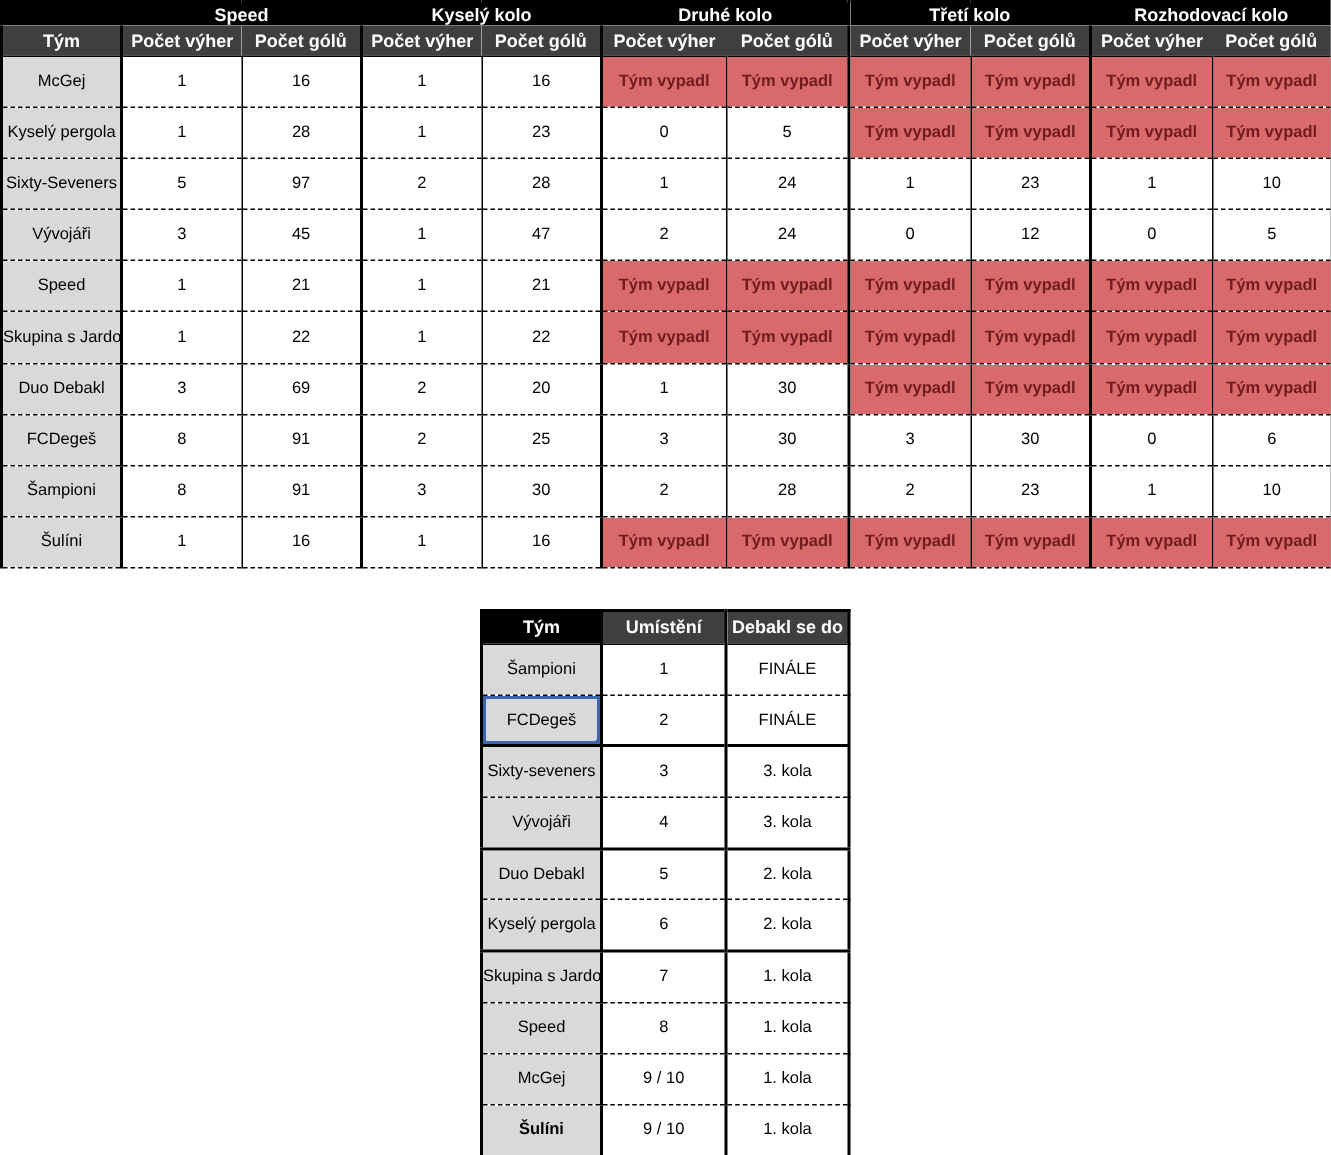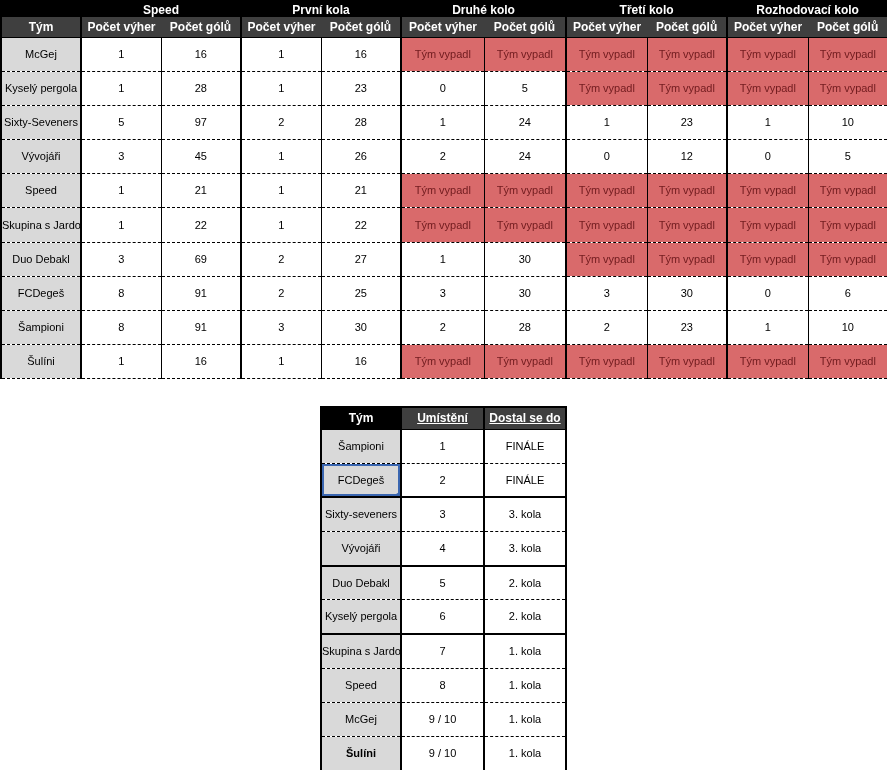--- a/index.html
+++ b/index.html
@@ -22,32 +22,32 @@
   .results tbody tr{height:34.2px;}
   .ghead{background:var(--group-header-bg);color:var(--header-text);
          font-weight:bold;font-size:12px;}
   .shead{background:var(--subheader-bg);color:var(--header-text);
          font-weight:bold;font-size:12px;border-bottom:1px solid var(--grid-black);}
   .results td{border-left:1px solid var(--grid-black);background:#fff;}
   .results td.grp, .results th.grp{border-left:2px solid var(--grid-black);}
   .results td.team{border-left:none;background:var(--team-cell-bg);}
   .results tbody tr:not(:first-child) td{border-top:1px dashed var(--grid-black);}
   .results tbody tr:last-child td{border-bottom:1px dashed var(--grid-black);}
-  .results td.out{background:var(--eliminated-bg);color:var(--eliminated-text);font-weight:normal;}
+  .results td.out{background:var(--eliminated-bg);color:var(--eliminated-text);font-weight:bold;}
 
   
   .standings{
     position:absolute;left:320px;top:406px;width:245px;
     border:2px solid var(--grid-black);border-bottom:none;
   }
   .standings thead tr{height:22px;}
   .standings tbody tr{height:34.2px;}
   .standings thead th{border-bottom:1px solid var(--grid-black);}
   .standings td{border-left:2px solid var(--grid-black);background:#fff;}
-  .standings th.vline{border-left:2px solid var(--grid-black);text-decoration:underline;}
+  .standings th.vline{border-left:2px solid var(--grid-black);}
   .standings td.team{border-left:none;background:var(--team-cell-bg);}
   .standings tbody tr:not(:first-child) td{border-top:1px dashed var(--grid-black);}
   .standings tbody tr.grp-start td{border-top:2px solid var(--grid-black);}
   .standings tbody tr:last-child td{border-bottom:1px dashed var(--grid-black);}
   .standings td.bold{font-weight:bold;}
 
   
   td.selected{position:relative;}
   .sel-box{position:absolute;left:0;top:0;right:0;bottom:0;
            border:2px solid var(--selection-blue);pointer-events:none;z-index:4;}
@@ -68,21 +68,21 @@
     <col style="width:82px">
       <col style="width:81px">
       <col style="width:80px">
     <col style="width:81px">
       <col style="width:80px">
   </colgroup>
   <thead>
     <tr class="grow">
         <th class="ghead"></th>
         <th class="ghead grp" colspan="2">Speed</th>
-        <th class="ghead grp" colspan="2">První kola</th>
+        <th class="ghead grp" colspan="2">Kyselý kolo</th>
         <th class="ghead grp" colspan="2">Druhé kolo</th>
         <th class="ghead grp" colspan="2">Třetí kolo</th>
         <th class="ghead grp" colspan="2">Rozhodovací kolo</th>
       </tr>
     <tr class="srow">
         <th class="shead">Tým</th>
         <th class="shead grp">Počet výher</th>
         <th class="shead ">Počet gólů</th>
         <th class="shead grp">Počet výher</th>
         <th class="shead ">Počet gólů</th>
@@ -132,21 +132,21 @@
         <td class="grp ">1</td>
         <td>23</td>
         <td class="grp ">1</td>
         <td>10</td>
       </tr>
       <tr>
         <td class="team">Vývojáři</td>
         <td class="grp ">3</td>
         <td>45</td>
         <td class="grp ">1</td>
-        <td>26</td>
+        <td>47</td>
         <td class="grp ">2</td>
         <td>24</td>
         <td class="grp ">0</td>
         <td>12</td>
         <td class="grp ">0</td>
         <td>5</td>
       </tr>
       <tr>
         <td class="team">Speed</td>
         <td class="grp ">1</td>
@@ -171,21 +171,21 @@
         <td class="grp out">Tým vypadl</td>
         <td class="out">Tým vypadl</td>
         <td class="grp out">Tým vypadl</td>
         <td class="out">Tým vypadl</td>
       </tr>
       <tr>
         <td class="team">Duo Debakl</td>
         <td class="grp ">3</td>
         <td>69</td>
         <td class="grp ">2</td>
-        <td>27</td>
+        <td>20</td>
         <td class="grp ">1</td>
         <td>30</td>
         <td class="grp out">Tým vypadl</td>
         <td class="out">Tým vypadl</td>
         <td class="grp out">Tým vypadl</td>
         <td class="out">Tým vypadl</td>
       </tr>
       <tr>
         <td class="team">FCDegeš</td>
         <td class="grp ">8</td>
@@ -231,21 +231,21 @@
 <table class="standings">
   <colgroup>
     <col style="width:80px">
       <col style="width:83px">
       <col style="width:82px">
   </colgroup>
   <thead>
     <tr>
         <th class="ghead">Tým</th>
         <th class="shead vline">Umístění</th>
-        <th class="shead vline">Dostal se do</th>
+        <th class="shead vline">Debakl se do</th>
       </tr>
   </thead>
   <tbody>
       <tr>
         <td class="team">Šampioni</td>
         <td>1</td>
         <td>FINÁLE</td>
       </tr>
       <tr>
         <td class="team selected">FCDegeš<div class="sel-box"></div><div class="sel-dot"></div></td>

